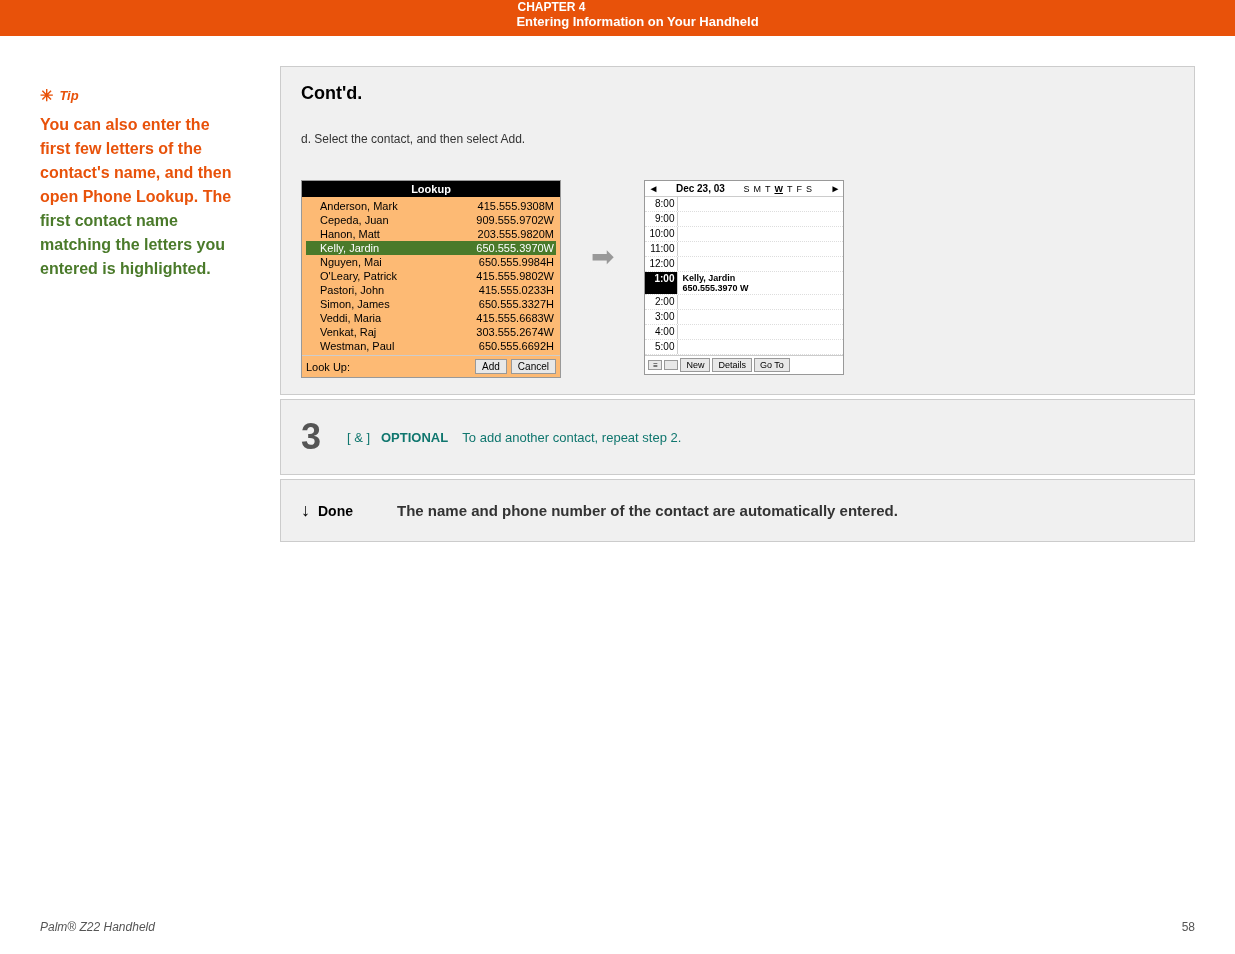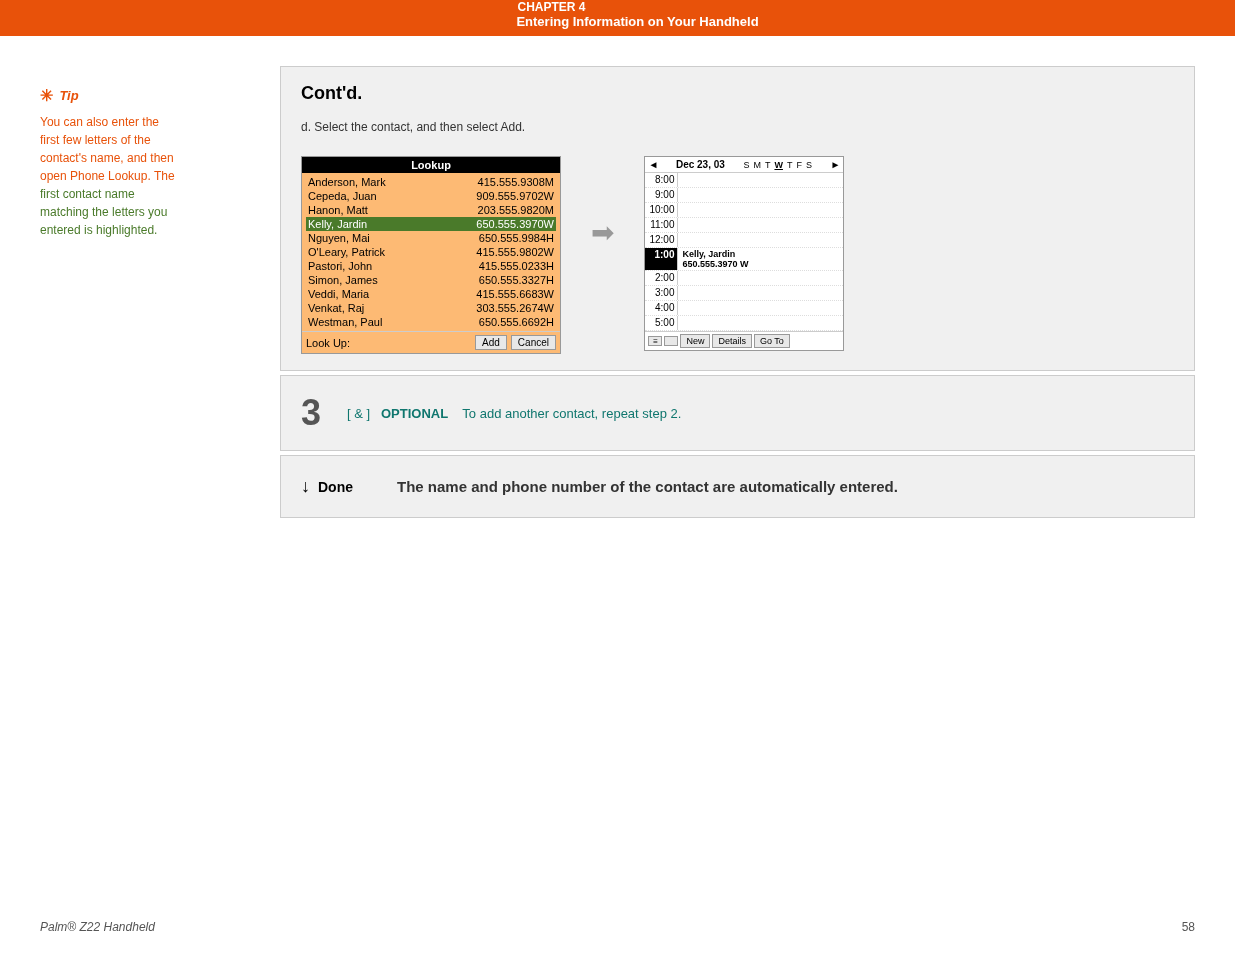--- a/index.html
+++ b/index.html
@@ -59,43 +59,44 @@
       font-weight: bold;
     }
     .tip-label {
       color: #e8520a;
       font-weight: bold;
       font-size: 13px;
       font-style: italic;
     }
     .tip-text {
       color: #e8520a;
-      font-size: 12px;
+      font-size: 16px;
       line-height: 1.5;
+      font-weight: bold;
     }
     .tip-text .highlight {
       color: #4a7a2a;
     }
 
     
     .content-column {
       flex: 1;
     }
 
     
     .step-box {
       background: #f0f0f0;
       border: 1px solid #ccc;
       margin-bottom: 4px;
       padding: 16px 20px;
     }
     .step-box.contd {
       display: flex;
       flex-direction: column;
-      gap: 12px;
+      gap: 24px;
     }
 
     .contd-label {
       font-weight: bold;
       font-size: 18px;
       color: #000;
       margin-bottom: 4px;
     }
 
     .step-d-text {
@@ -133,21 +134,21 @@
       display: flex;
       justify-content: space-between;
       padding: 1px 2px;
       font-size: 11px;
       color: #000;
     }
     .lookup-row.selected {
       background: #4a7a2a;
       color: #fff;
     }
-    .lookup-row .contact-name { width: 120px; }
+    .lookup-row .contact-name { width: 120px; margin-left: 12px; }
     .lookup-row .contact-phone { text-align: right; }
     .lookup-footer {
       display: flex;
       align-items: center;
       padding: 3px 4px;
       border-top: 1px solid #ccc;
       gap: 4px;
       font-size: 11px;
     }
     .lookup-footer-label { flex: 1; }

